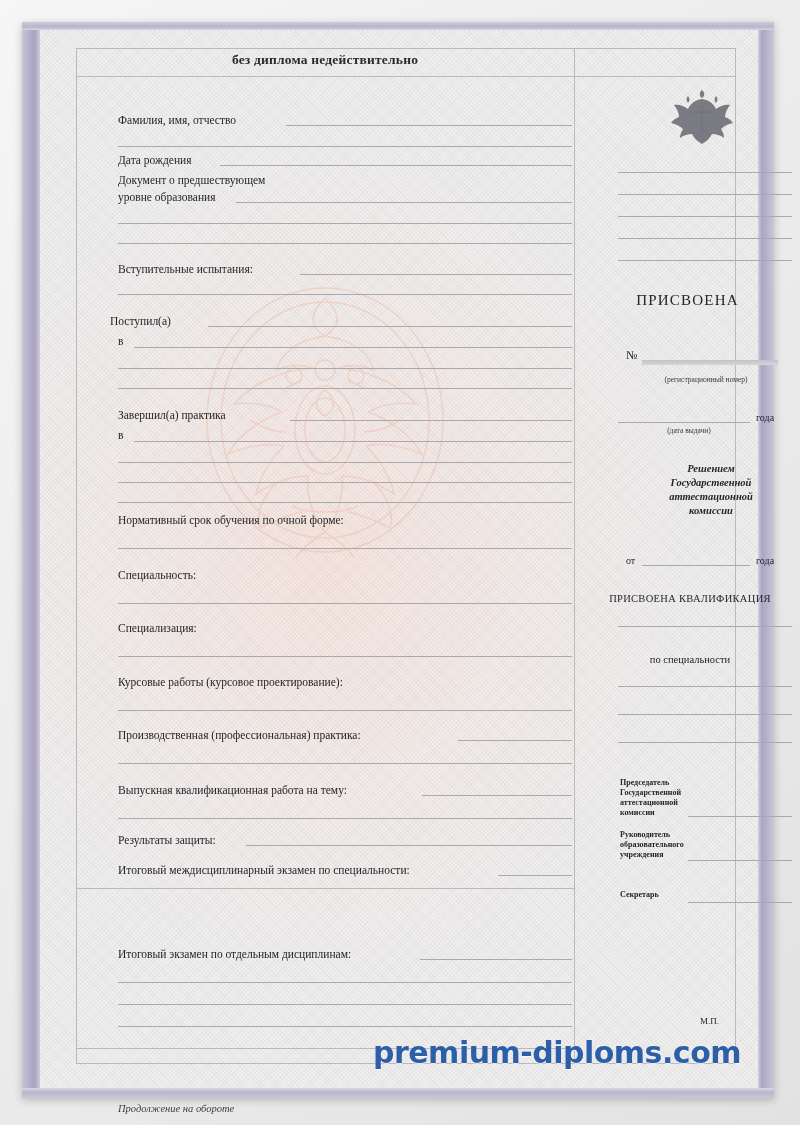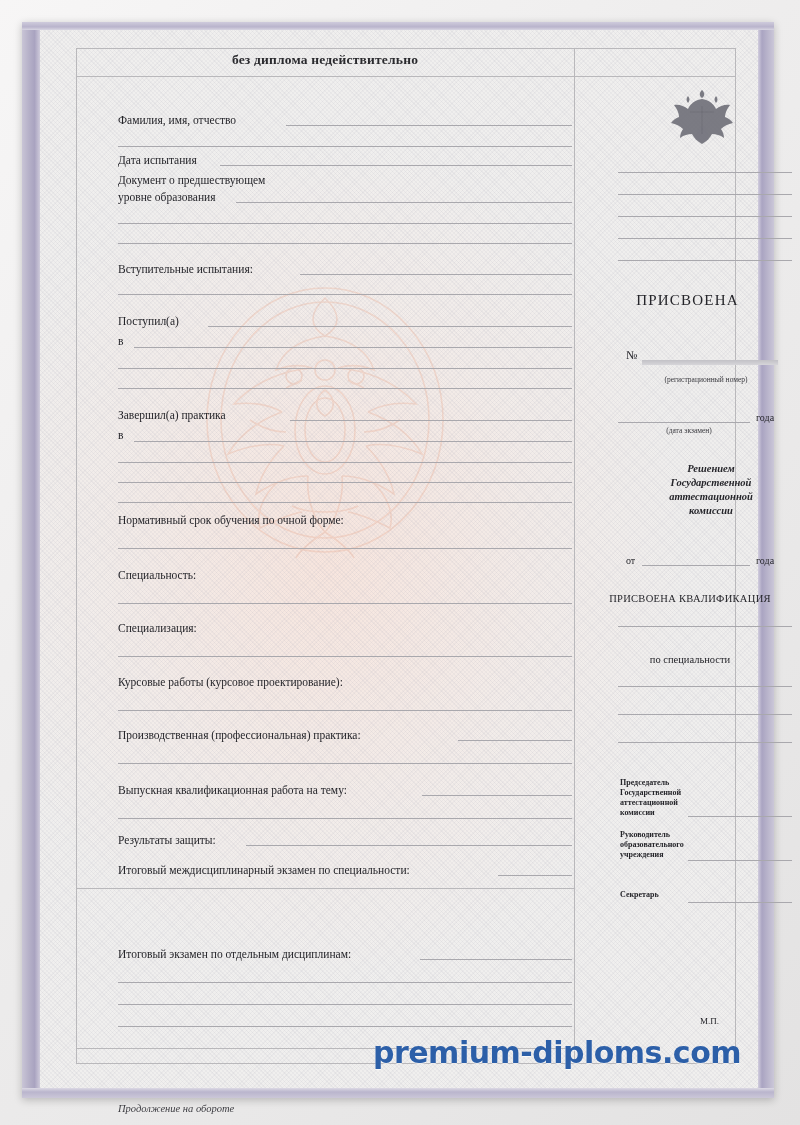--- a/index.html
+++ b/index.html
@@ -374,34 +374,34 @@
         </g>
         <g fill="none" stroke="#55555e" stroke-width="0.7" opacity="0.6">
           <path d="M34 20 l0 28 M22 26 l24 0"></path>
         </g>
       </svg>
 
       <div class="lbl" style="left:78px; top:84px;">Фамилия, имя, отчество</div>
       <div class="rule" style="left:246px; top:95px; width:286px;"></div>
       <div class="rule" style="left:78px; top:116px; width:454px;"></div>
 
-      <div class="lbl" style="left:78px; top:124px;">Дата испытания</div>
+      <div class="lbl" style="left:78px; top:124px;">Дата рождения</div>
       <div class="rule" style="left:180px; top:135px; width:352px;"></div>
 
       <div class="lbl" style="left:78px; top:144px;">Документ о предшествующем</div>
       <div class="lbl" style="left:78px; top:161px;">уровне образования</div>
       <div class="rule" style="left:196px; top:172px; width:336px;"></div>
       <div class="rule" style="left:78px; top:193px; width:454px;"></div>
       <div class="rule" style="left:78px; top:213px; width:454px;"></div>
 
       <div class="lbl" style="left:78px; top:233px;">Вступительные испытания:</div>
       <div class="rule" style="left:260px; top:244px; width:272px;"></div>
       <div class="rule" style="left:78px; top:264px; width:454px;"></div>
 
-      <div class="lbl" style="left:78px; top:285px;">Поступил(а)</div>
+      <div class="lbl" style="left:70px; top:285px;">Поступил(а)</div>
       <div class="rule" style="left:168px; top:296px; width:364px;"></div>
       <div class="lbl" style="left:78px; top:305px;">в</div>
       <div class="rule" style="left:94px; top:317px; width:438px;"></div>
       <div class="rule" style="left:78px; top:338px; width:454px;"></div>
       <div class="rule" style="left:78px; top:358px; width:454px;"></div>
 
       <div class="lbl" style="left:78px; top:379px;">Завершил(а) практика</div>
       <div class="rule" style="left:250px; top:390px; width:282px;"></div>
       <div class="lbl" style="left:78px; top:399px;">в</div>
       <div class="rule" style="left:94px; top:411px; width:438px;"></div>
@@ -450,21 +450,21 @@
       <div class="rule" style="left:578px; top:230px; width:174px;"></div>
 
       <div class="pril pril-1">ПРИСВОЕНА</div>
 
       <div class="rnum">№</div>
       <div class="rnum-line"></div>
       <div class="caption" style="left:586px; top:345px; width:160px;">(регистрационный номер)</div>
 
       <div class="rule" style="left:578px; top:392px; width:132px;"></div>
       <div class="goda" style="left:716px; top:382px;">года</div>
-      <div class="caption" style="left:594px; top:396px; width:110px;">(дата экзамен)</div>
+      <div class="caption" style="left:594px; top:396px; width:110px;">(дата выдачи)</div>
 
       <div class="rsolution">
         <div>Решением</div>
         <div>Государственной</div>
         <div>аттестационной</div>
         <div>комиссии</div>
       </div>
 
       <div class="ot-label">от</div>
       <div class="rule" style="left:602px; top:535px; width:108px;"></div>

